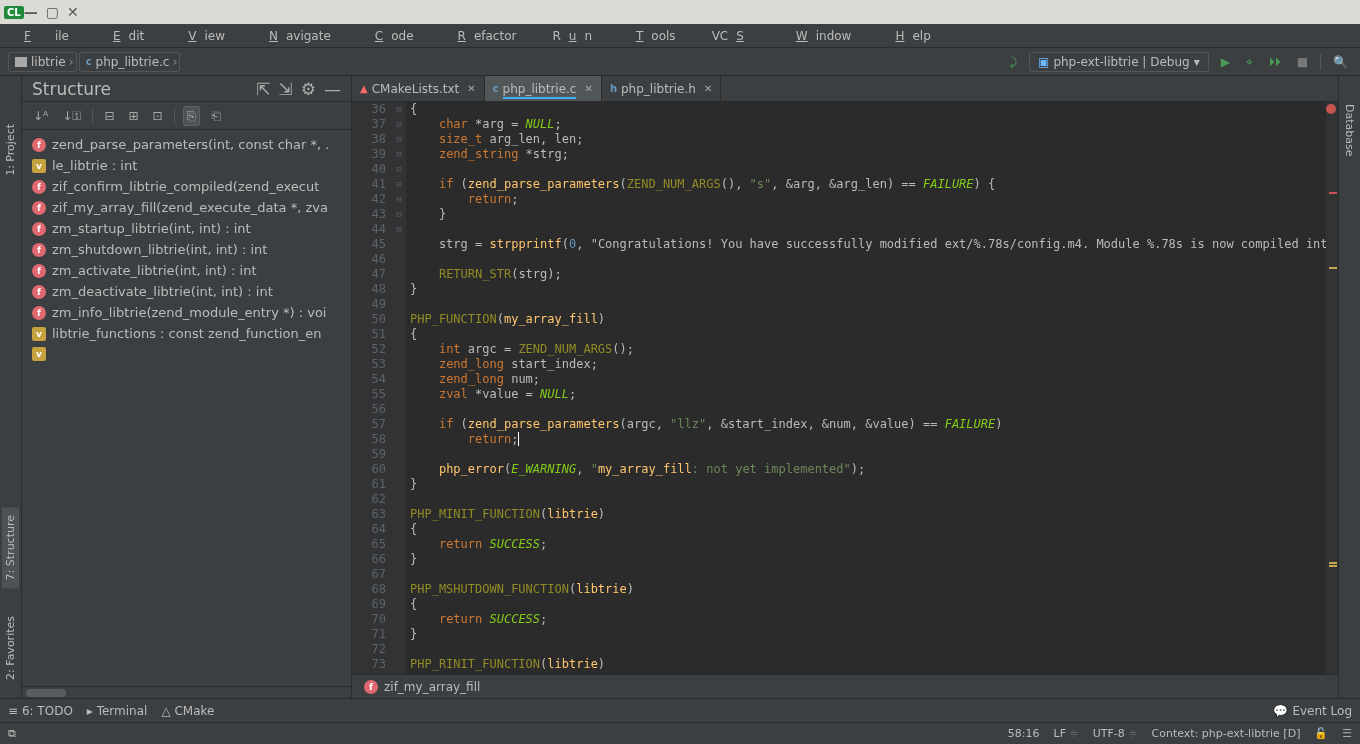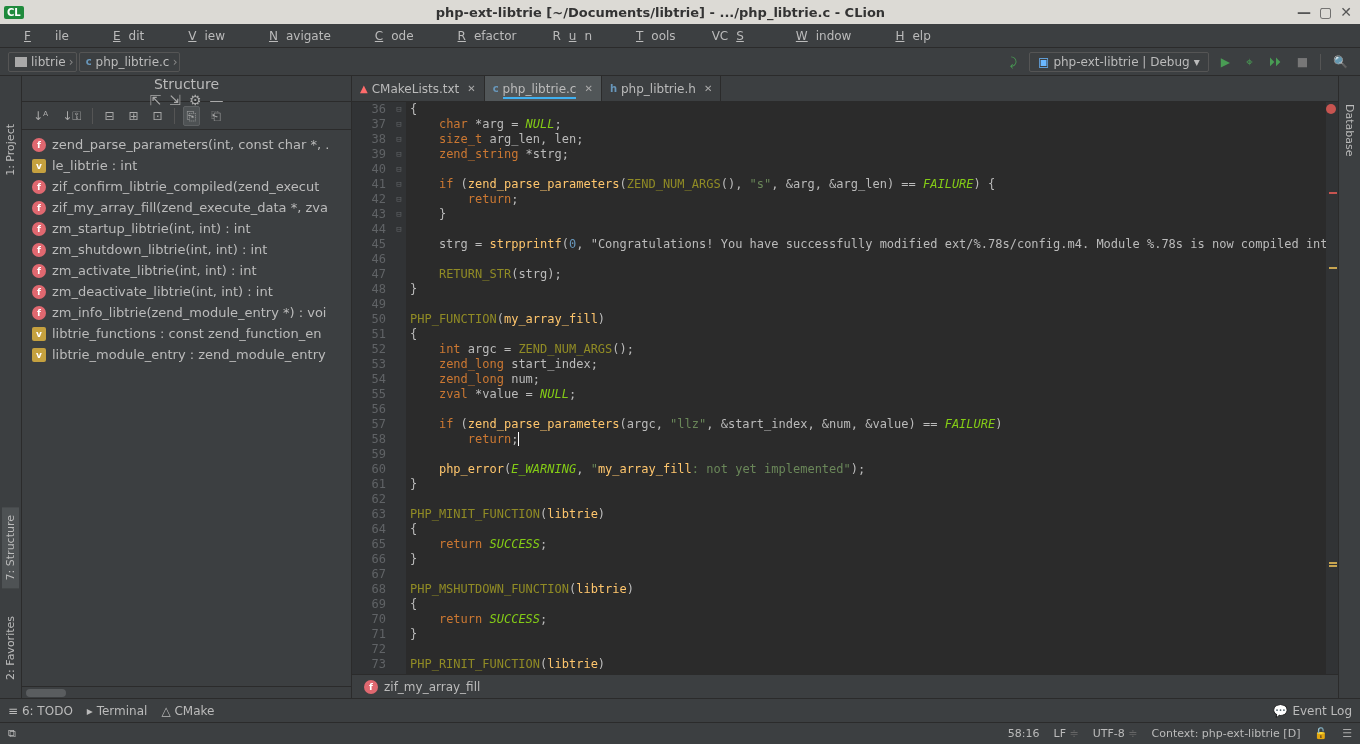--- a/index.html
+++ b/index.html
@@ -81,23 +81,22 @@
   border-right: 1px solid #2b2b2b;
   display: flex;
   flex-direction: column;
 }
 .panel-header {
   height: 26px;
   display: flex;
   align-items: center;
   padding: 0 10px;
   border-bottom: 1px solid #2b2b2b;
-  font-size: 14px;
+  font-size: 17px;
   justify-content: space-between;
-  flex-direction: column;
 }
 .panel-header-icons { display: flex; gap: 8px; color: #aaa; }
 .panel-toolbar {
   height: 28px;
   display: flex;
   align-items: center;
   padding: 0 8px;
   gap: 8px;
   border-bottom: 1px solid #2b2b2b;
   color: #aaa;
@@ -186,21 +185,20 @@
 .status-sep { color: #666; }
 .lock-icon { color: #aaa; }
 </style>
 </head>
 <body>
 
 <div class="titlebar">
   <div class="titlebar-left">
     <span class="clion-badge">CL</span>
   </div>
-  <div class="titlebar-center">php-ext-libtrie [~/Documents/libtrie] - .../php_libtrie.c - CLion</div>
   <div class="titlebar-right">
     <span>—</span>
     <span>▢</span>
     <span>✕</span>
   </div>
 </div>
 
 <div class="menubar">
   <span><span class="ul">F</span><span></span>ile</span>
   <span><span class="ul">E</span>dit</span>
@@ -308,21 +306,20 @@
         <div class="struct-item">
           <span class="si-icon fn">f</span>
           <span>zm_info_libtrie(zend_module_entry *) : voi</span>
         </div>
         <div class="struct-item">
           <span class="si-icon var">v</span>
           <span>libtrie_functions : const zend_function_en</span>
         </div>
         <div class="struct-item">
           <span class="si-icon var">v</span>
-          <span>libtrie_module_entry : zend_module_entry</span>
         </div>
       </div>
     <div class="struct-hscroll">
         <div class="struct-thumb"></div>
       </div>
   </div>
 
   <div class="editor-area">
     <div class="tabs" id="tabs-row">
         <div class="tab">

